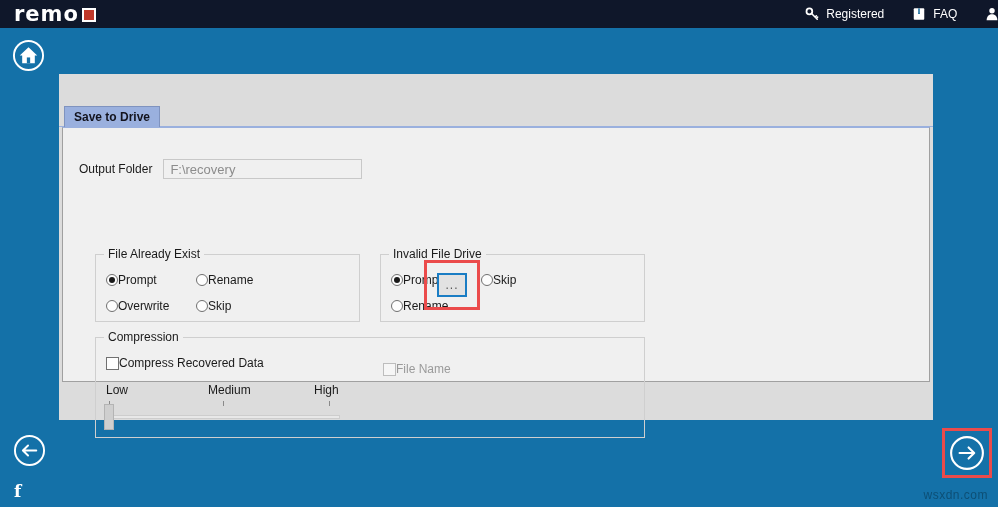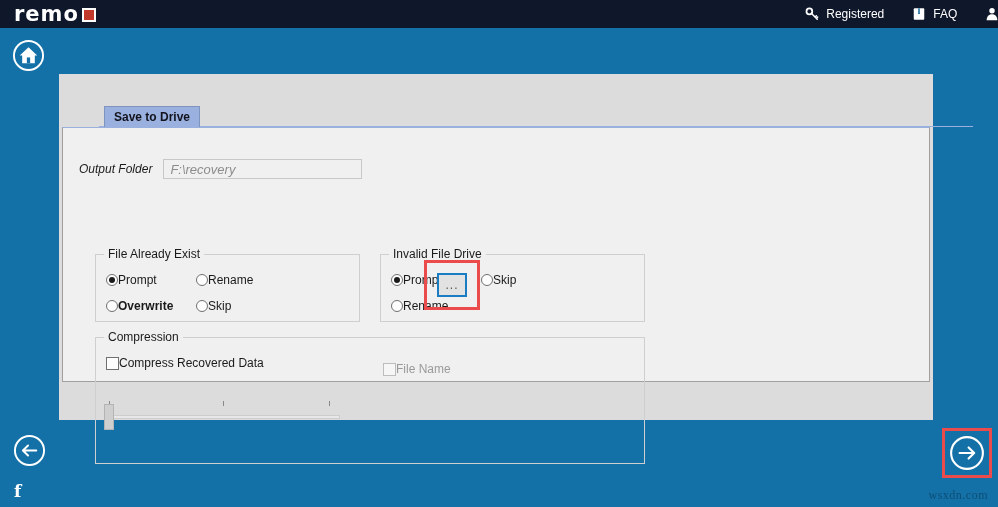--- a/index.html
+++ b/index.html
@@ -47,21 +47,21 @@
     position:absolute;left:12px;top:39px;width:33px;height:33px;
     cursor:pointer;
   }
 
   
   .panel{
     position:absolute;left:59px;top:74px;width:874px;height:346px;
     background:#dcdcdc;
   }
   .tabstrip{
-    position:absolute;left:0;top:32px;height:21px;width:874px;margin-left:40px;
+    position:absolute;left:0;top:32px;height:21px;width:874px;
   }
   .tab{
     position:absolute;left:5px;top:0;height:21px;
     padding:0 9px;
     background:#9ab0de;
     border:1px solid #7f93bf;
     border-bottom:none;
     box-sizing:border-box;
     display:flex;align-items:center;
     font-size:12px;font-weight:700;color:#13131d;
@@ -74,21 +74,21 @@
     position:absolute;left:3px;top:53px;width:868px;height:255px;
     background:#f0f0f0;
     border:1px solid #a0a0a0;
     border-top:1px solid #9ab0de;
     box-sizing:border-box;
   }
 
   
   .row-output{
     position:absolute;left:16px;top:31px;
-    display:flex;align-items:center;font-style:italic;
+    display:flex;align-items:center;
   }
   .lbl{
     font-size:12px;color:#1a1a1a;
   }
   .txt-input{
     margin-left:11px;
     width:199px;height:20px;
     background:#f0f0f0;
     border:1px solid #c8c8c8;
     box-sizing:border-box;
@@ -123,21 +123,21 @@
   }
   .group-title{
     position:absolute;left:8px;top:-8px;
     background:#f0f0f0;
     padding:0 4px;
     font-size:12px;color:#1a1a1a;
     white-space:nowrap;
   }
   #grp-exist{left:32px;top:126px;width:265px;height:68px;}
   #grp-invalid{left:317px;top:126px;width:265px;height:68px;}
-  #grp-compress{left:32px;top:209px;width:550px;height:127px;}
+  #grp-compress{left:32px;top:209px;width:550px;height:101px;}
 
   
   .opt{
     position:absolute;display:flex;align-items:center;
     font-size:12px;color:#1a1a1a;cursor:pointer;
   }
   .radio{
     width:12px;height:12px;border-radius:50%;
     border:1px solid #707070;background:#fdfdfd;
     box-sizing:border-box;position:relative;flex:none;
@@ -188,21 +188,20 @@
   .next-btn{position:absolute;left:949px;top:435px;width:36px;height:36px;cursor:pointer;}
   .fb{
     position:absolute;left:14px;top:481px;
     font-family:"DejaVu Serif", serif;
     font-size:17px;font-weight:700;color:#ffffff;cursor:pointer;
   }
   .watermark{
     position:absolute;right:10px;top:488px;
     font-size:12px;color:#0d4f75;
     letter-spacing:0.5px;
-    font-family:Liberation Serif, serif;
   }
 </style>
 </head>
 <body>
 
 <div class="app">
 
   <div class="topbar">
     <div class="logo">
       <span class="logo-text">remo</span>
@@ -275,21 +274,21 @@
         <span class="group-title">File Already Exist</span>
 
         <div class="opt" style="left:10px;top:18px;">
           <span class="radio on"></span>
           <span>Prompt</span>
         </div>
         <div class="opt" style="left:100px;top:18px;">
           <span class="radio"></span>
           <span>Rename</span>
         </div>
-        <div class="opt" style="left:10px;top:44px;font-weight:bold;">
+        <div class="opt" style="left:10px;top:44px;">
           <span class="radio"></span>
           <span>Overwrite</span>
         </div>
         <div class="opt" style="left:100px;top:44px;">
           <span class="radio"></span>
           <span>Skip</span>
         </div>
       </div>
 
       <div class="group" id="grp-invalid">
@@ -310,20 +309,25 @@
       </div>
 
       <div class="group" id="grp-compress">
         <span class="group-title">Compression</span>
 
         <div class="opt" style="left:10px;top:18px;">
           <span class="check"></span>
           <span>Compress Recovered Data</span>
         </div>
 
+        <div class="slider-labels">
+          <span style="left:0px;">Low</span>
+          <span style="left:102px;">Medium</span>
+          <span style="left:208px;">High</span>
+        </div>
         <div class="ticks">
           <i style="left:3px;"></i>
           <i style="left:117px;"></i>
           <i style="left:223px;"></i>
         </div>
         <div class="track"></div>
         <div class="thumb"></div>
 
         <div class="opt disabled fname-opt">
           <span class="check disabled"></span>

